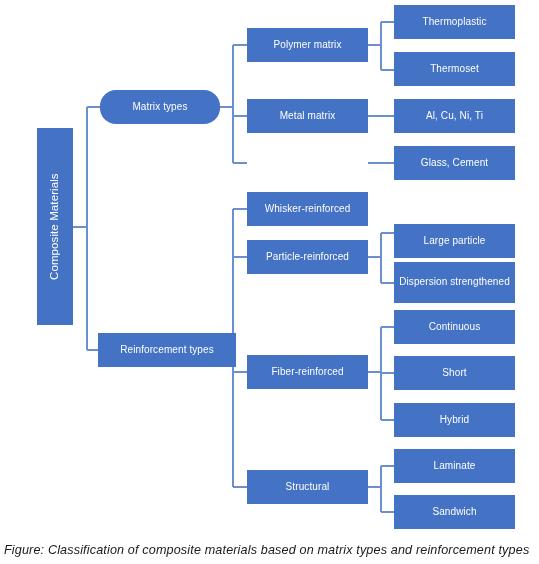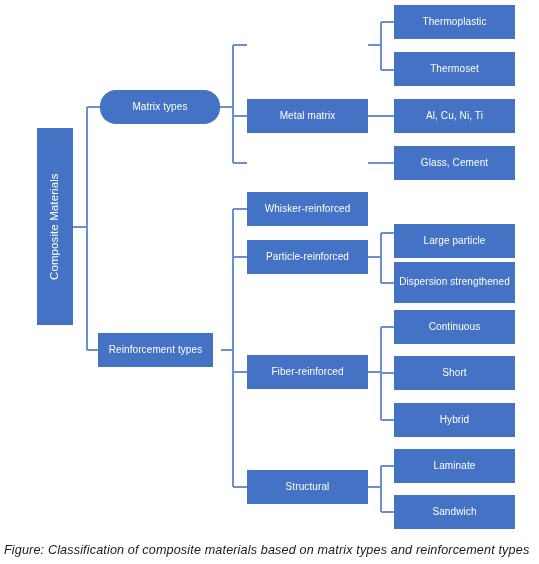--- a/index.html
+++ b/index.html
@@ -126,22 +126,23 @@
         <path d="M368,487 L381,487"></path>
         <path d="M381,466 L381,512"></path>
         <path d="M381,466 L394,466"></path>
         <path d="M381,512 L394,512"></path>
       </g>
     </svg>
 
     <div class="node root" style="left:37px; top:128px; width:36px; height:197px;">Composite Materials</div>
 
     <div class="node" style="left:100px; top:90px; width:120px; height:34px;border-radius:16px;">Matrix types</div>
-    <div class="node" style="left:98px; top:333px; width:115px; height:34px;">Reinforcement types</div>
+    <div class="node" style="left:98px; top:333px; width:138px; height:34px;">Reinforcement types</div>
 
+    <div class="node" style="left:247px; top:28px; width:121px; height:34px;">Polymer matrix</div>
     <div class="node" style="left:247px; top:99px; width:121px; height:34px;">Metal matrix</div>
 
     <div class="node" style="left:247px; top:192px; width:121px; height:34px;">Whisker-reinforced</div>
     <div class="node" style="left:247px; top:240px; width:121px; height:34px;">Particle-reinforced</div>
     <div class="node" style="left:247px; top:355px; width:121px; height:34px;">Fiber-reinforced</div>
     <div class="node" style="left:247px; top:470px; width:121px; height:34px;">Structural</div>
 
     <div class="node" style="left:394px; top:5px; width:121px; height:34px;">Thermoplastic</div>
     <div class="node" style="left:394px; top:52px; width:121px; height:34px;">Thermoset</div>
 

